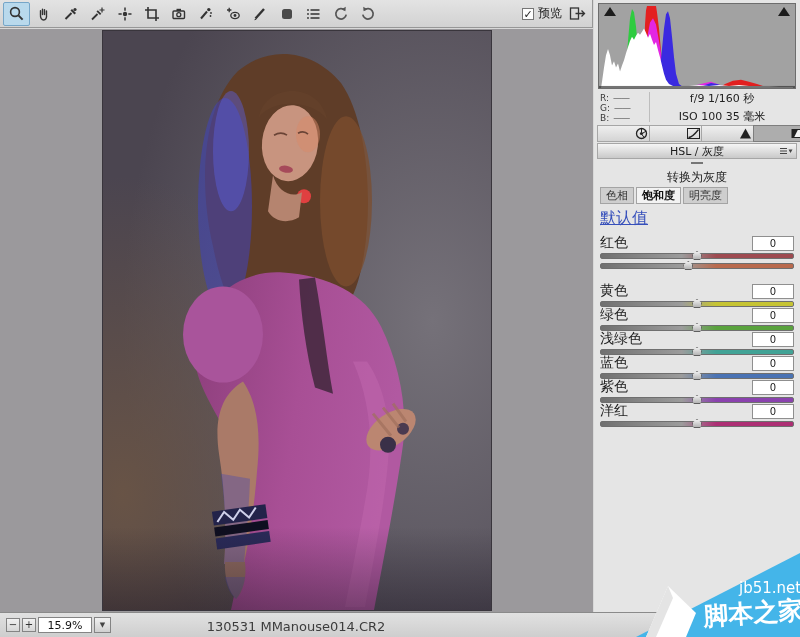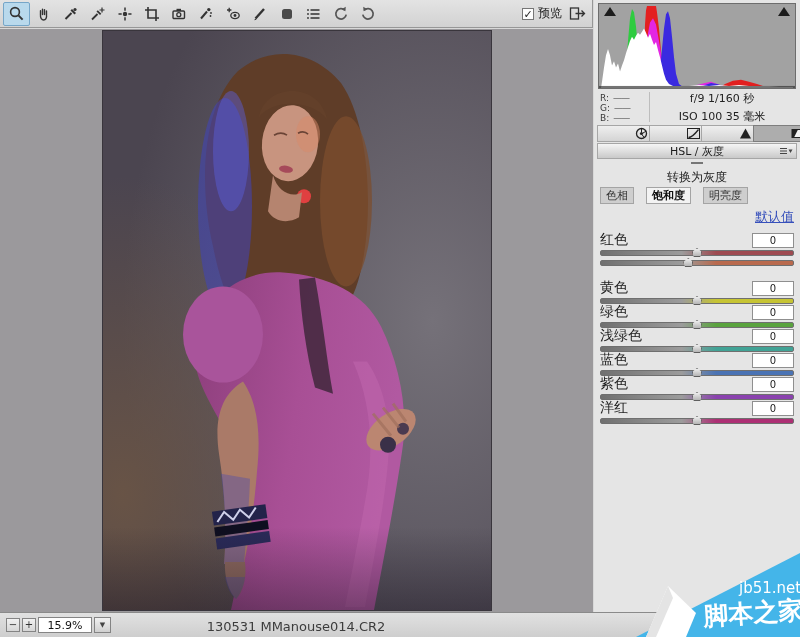--- a/index.html
+++ b/index.html
@@ -48,24 +48,24 @@
     border:1px solid #a6a6a6;margin-right:-1px;box-sizing:border-box;padding-left:36px;}
   .ptab.selected{background:#adadad;border-color:#7e7e7e;}
 
   .ptitle{position:relative;margin:1px 3px 0 3px;height:14px;background:linear-gradient(#f5f5f5,#c9c9c9);
     border:1px solid #a6a6a6;display:flex;align-items:center;justify-content:center;font-size:11px;color:#1d1d1d;}
   .pmenu{position:absolute;right:3px;top:2px;}
 
   .pbody{padding:4px 6px 0 6px;}
   .gray-row{display:flex;justify-content:center;align-items:center;gap:5px;margin:3px 0 6px 0;height:15px;
     font-size:12px;color:#1d1d1d;flex-direction:column;}
-  .hsl-tabs{display:flex;gap:12px;margin:0 0 4px 0;}
+  .hsl-tabs{display:flex;gap:2px;margin:0 0 4px 0;}
   .hsl-tab{font-size:11px;line-height:13px;padding:1px 5px;background:#cecece;border:1px solid #a4a4a4;color:#333;}
   .hsl-tab.active{background:#f3f3f3;color:#111;font-weight:bold;}
-  .default-link{text-align:right;font-size:13px;color:#3750bb;text-decoration:underline;margin:2px 0 7px 0;}
+  .default-link{text-align:left;font-size:16px;color:#3750bb;text-decoration:underline;margin:2px 0 7px 0;}
 
   .slider{height:24px;}
   .sl-top{display:flex;justify-content:space-between;align-items:center;height:14px;}
   .sl-label{font-size:14px;color:#1d1d1d;}
   .sl-value{width:40px;height:13px;background:#fff;border:1px solid #8f8f8f;font-size:10px;color:#222;
     text-align:center;line-height:13px;box-sizing:content-box;}
   .sl-track-wrap{position:relative;height:10px;margin-top:0;}
   .sl-track{position:absolute;left:0;right:0;top:3px;height:4px;border:1px solid #6f6f6f;border-radius:2px;}
   .sl-thumb{position:absolute;top:1px;width:10px;height:9px;margin-left:-5px;background:linear-gradient(#ededed,#b4b4b4);
     border:1px solid #5e5e5e;clip-path:polygon(50% 0,100% 45%,82% 100%,18% 100%,0 45%);box-sizing:border-box;}

